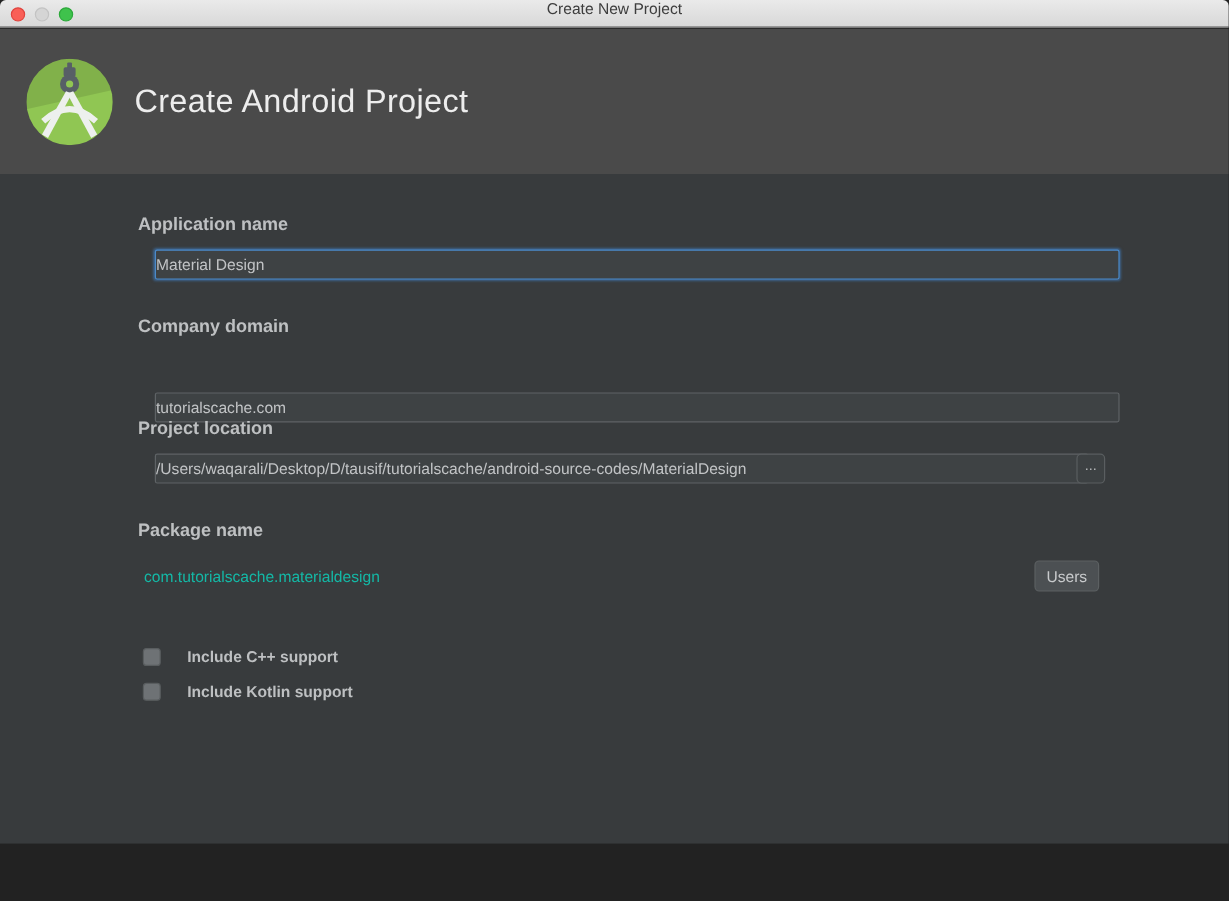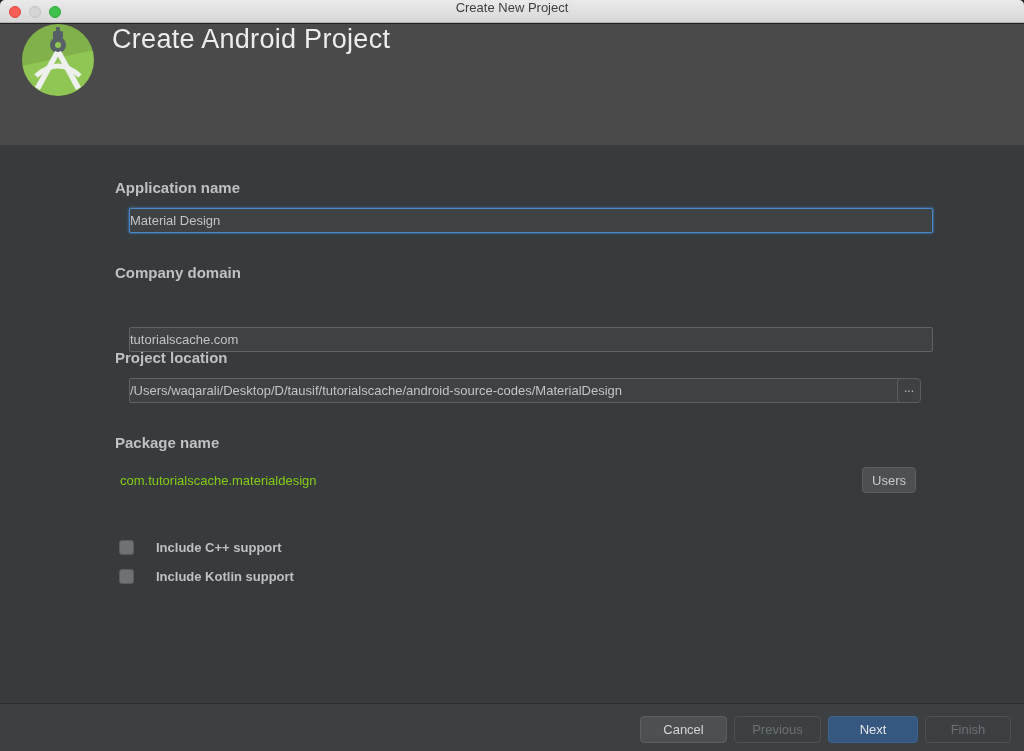--- a/index.html
+++ b/index.html
@@ -27,21 +27,21 @@
   }
   .tl { width: 12px; height: 12px; border-radius: 50%; display: inline-block; }
   .tl.red   { background: #f95f57; border: 1px solid #e0443e; }
   .tl.gray  { background: #d5d5d5; border: 1px solid #c3c3c3; }
   .tl.green { background: #3fc24c; border: 1px solid #2ca93a; }
 
   
   .header {
     position: absolute; top: 24px; left: 0; right: 0; height: 121px;
     background: #4a4a4a;
-    display: flex; align-items: flex-start; padding-left: 22px;
+    display: flex; align-items: center; padding-left: 22px;
   }
   .logo { width: 72px; height: 72px; flex: 0 0 auto; }
   .header h1 {
     margin-left: 18px; font-size: 27px; font-weight: 400;
     color: #ededed; letter-spacing: 0.3px;
   }
 
   
   .body {
     position: absolute; top: 145px; left: 0; right: 0; height: 558px;
@@ -62,21 +62,21 @@
     border: 1px solid #4b8ac9;
     box-shadow: 0 0 2px 1px rgba(64,130,200,0.55);
   }
   .browse-btn {
     position: absolute; left: 897px; width: 24px; height: 25px;
     background: #3d4143; border: 1px solid #5a5e60; border-radius: 4px;
     color: #b9bbbd; font-size: 12px; line-height: 10px;
     cursor: default; padding-bottom: 6px;
   }
   .package-value {
-    position: absolute; left: 120px; font-size: 13px; color: #84cc16;
+    position: absolute; left: 120px; font-size: 13px; color: #14b8a6;
   }
   .edit-btn {
     position: absolute; left: 862px; top: 322px; width: 54px; height: 26px;
     background: #4c5053; border: 1px solid #5c6062; border-radius: 4px;
     color: #c8cacc; font-size: 13px;
     font-family: "Liberation Sans", "DejaVu Sans", sans-serif;
   }
   .checkbox-row {
     position: absolute; left: 119px; display: flex; align-items: center;
   }
@@ -167,20 +167,14 @@
       <span class="checkbox"></span>
       <span class="checkbox-label">Include C++ support</span>
     </div>
     <div class="checkbox-row" style="top:424px">
       <span class="checkbox"></span>
       <span class="checkbox-label">Include Kotlin support</span>
     </div>
 
   </div>
 
-  <div class="footer">
-    <button class="btn-default btn-cancel">Cancel</button>
-    <button class="btn-disabled btn-previous">Previous</button>
-    <button class="btn-primary btn-next">Next</button>
-    <button class="btn-disabled btn-finish">Finish</button>
-  </div>
 
 </div>
 
 </body></html>

